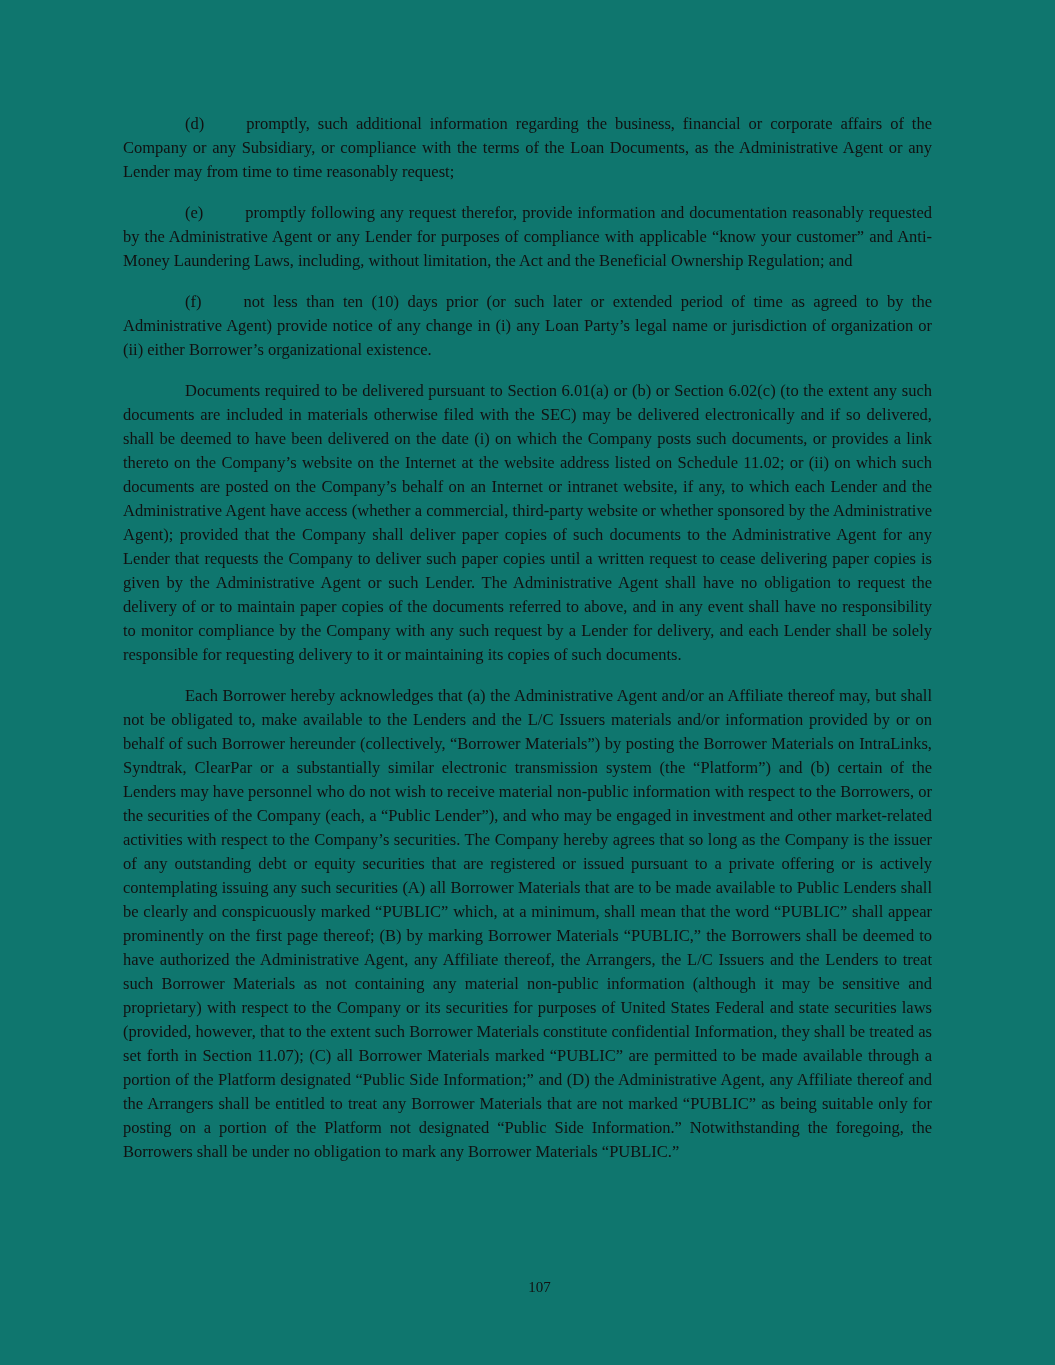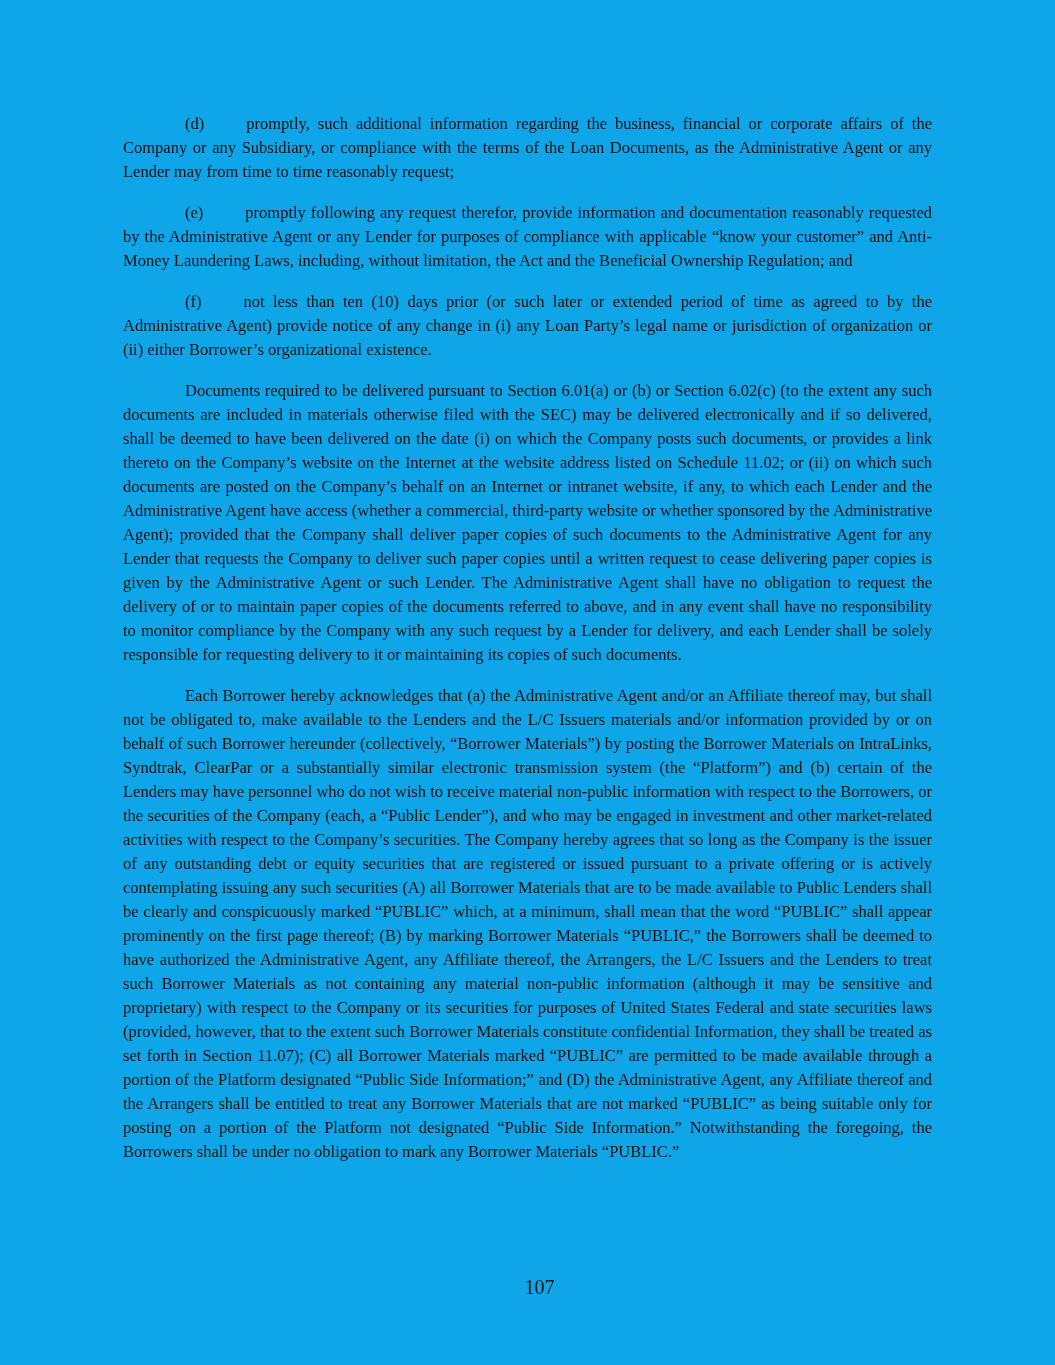--- a/index.html
+++ b/index.html
@@ -4,21 +4,21 @@
 <style>
   html, body {
     margin: 0;
     padding: 0;
     background: #ffffff;
   }
   .page {
     position: relative;
     width: 1055px;
     height: 1365px;
-    background: #0ea5e9;
+    background: #0f766e;
     color: #111111;
     font-family: "Liberation Serif", "DejaVu Serif", serif;
     overflow: hidden;
   }
   .content {
     position: absolute;
     left: 123px;
     top: 112px;
     width: 809px;
   }
@@ -35,21 +35,21 @@
   .para .tab {
     display: inline-block;
     width: 42px;
   }
   .footer {
     position: absolute;
     left: 0;
     right: 0;
     top: 1278px;
     text-align: center;
-    font-size: 20px;
+    font-size: 15px;
     line-height: 18px;
     color: #111111;
     margin-left: 24px;
   }
 </style>
 </head>
 <body>
 
 <div class="page">
   <div class="content">

